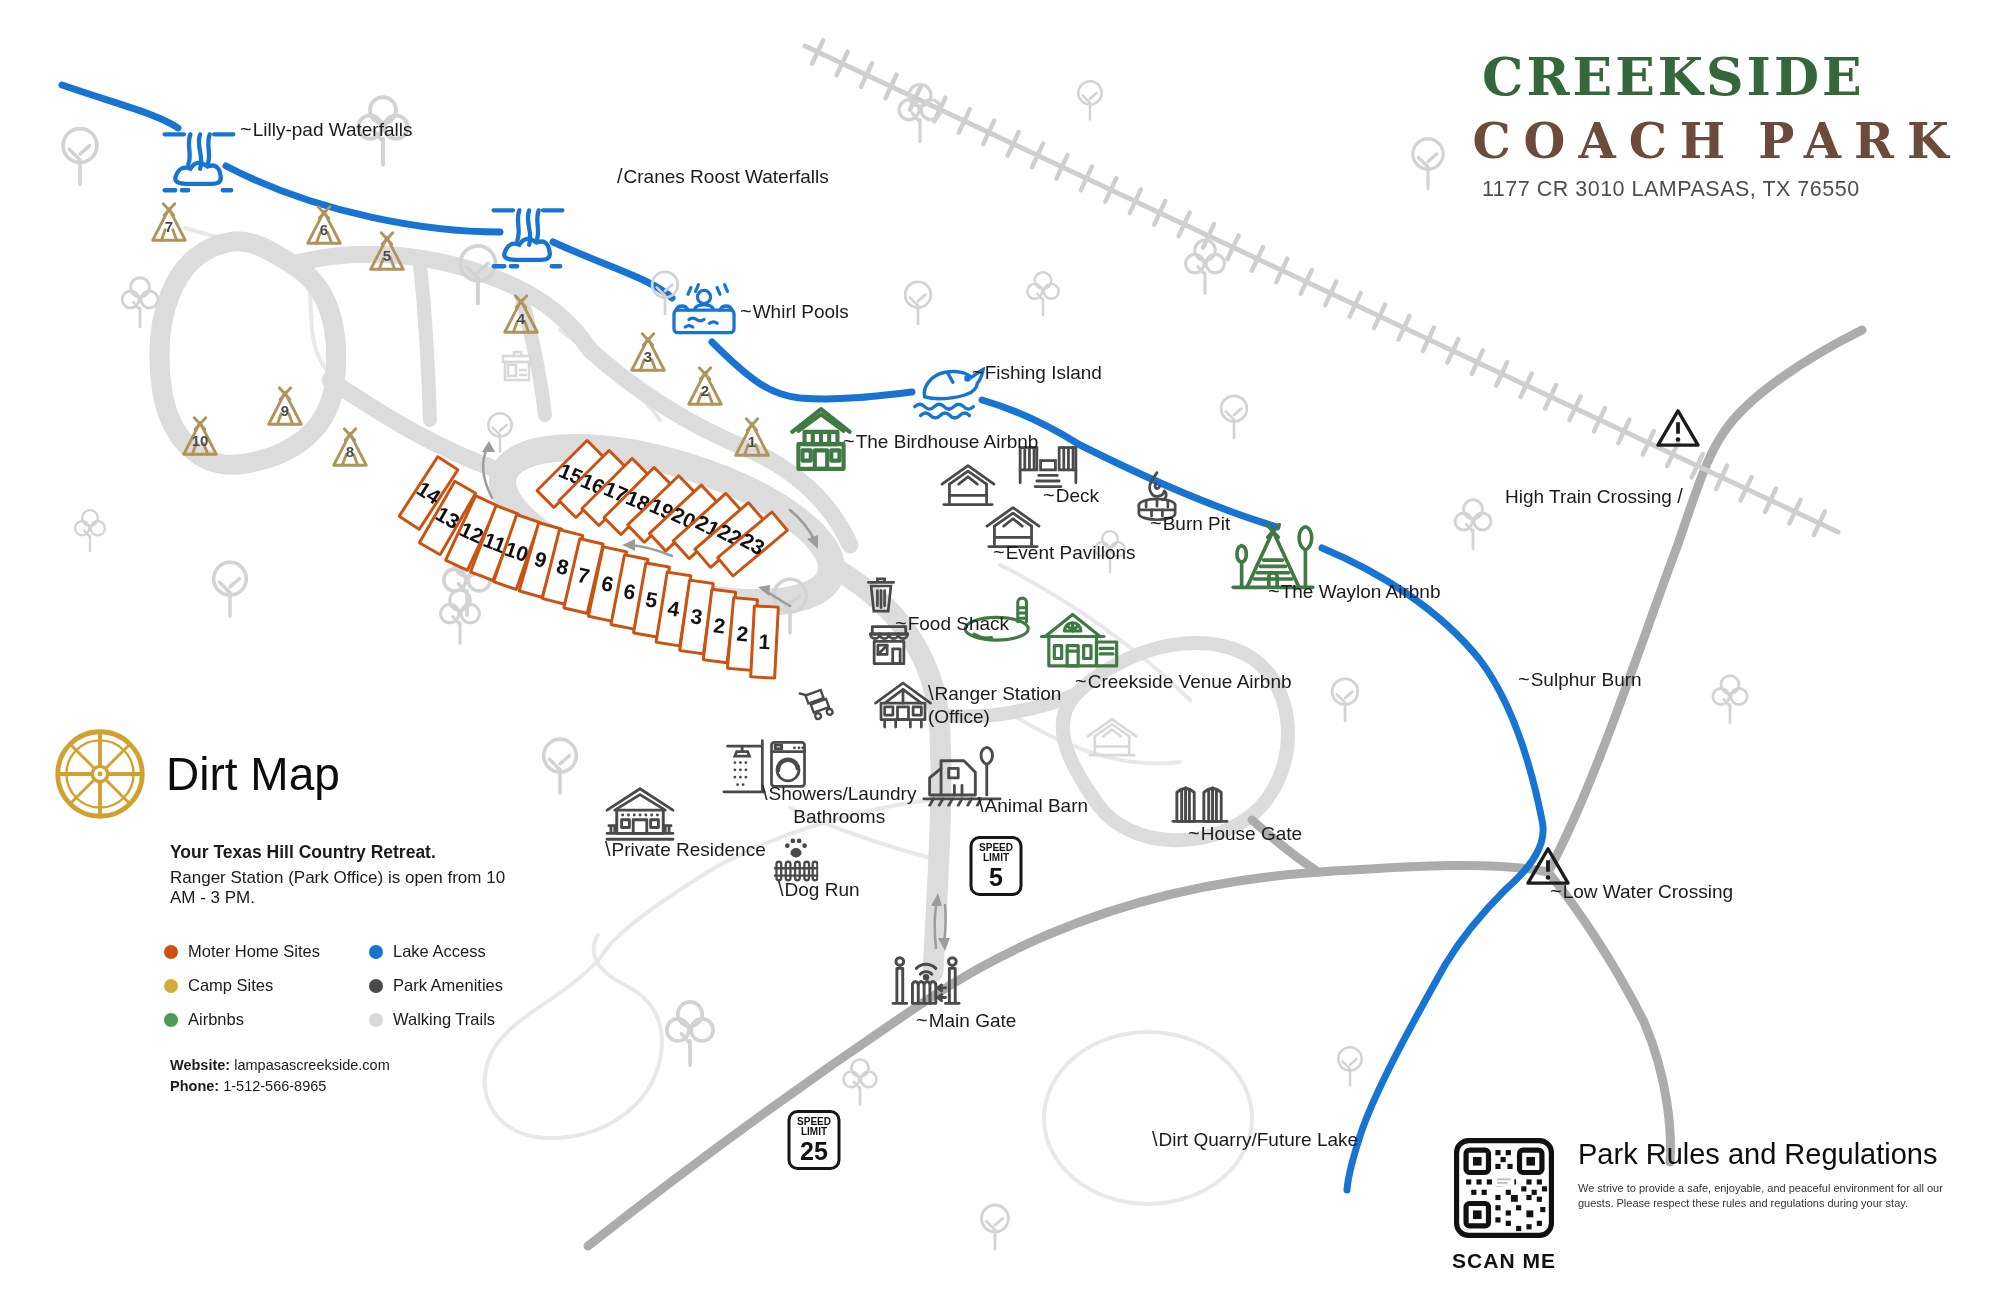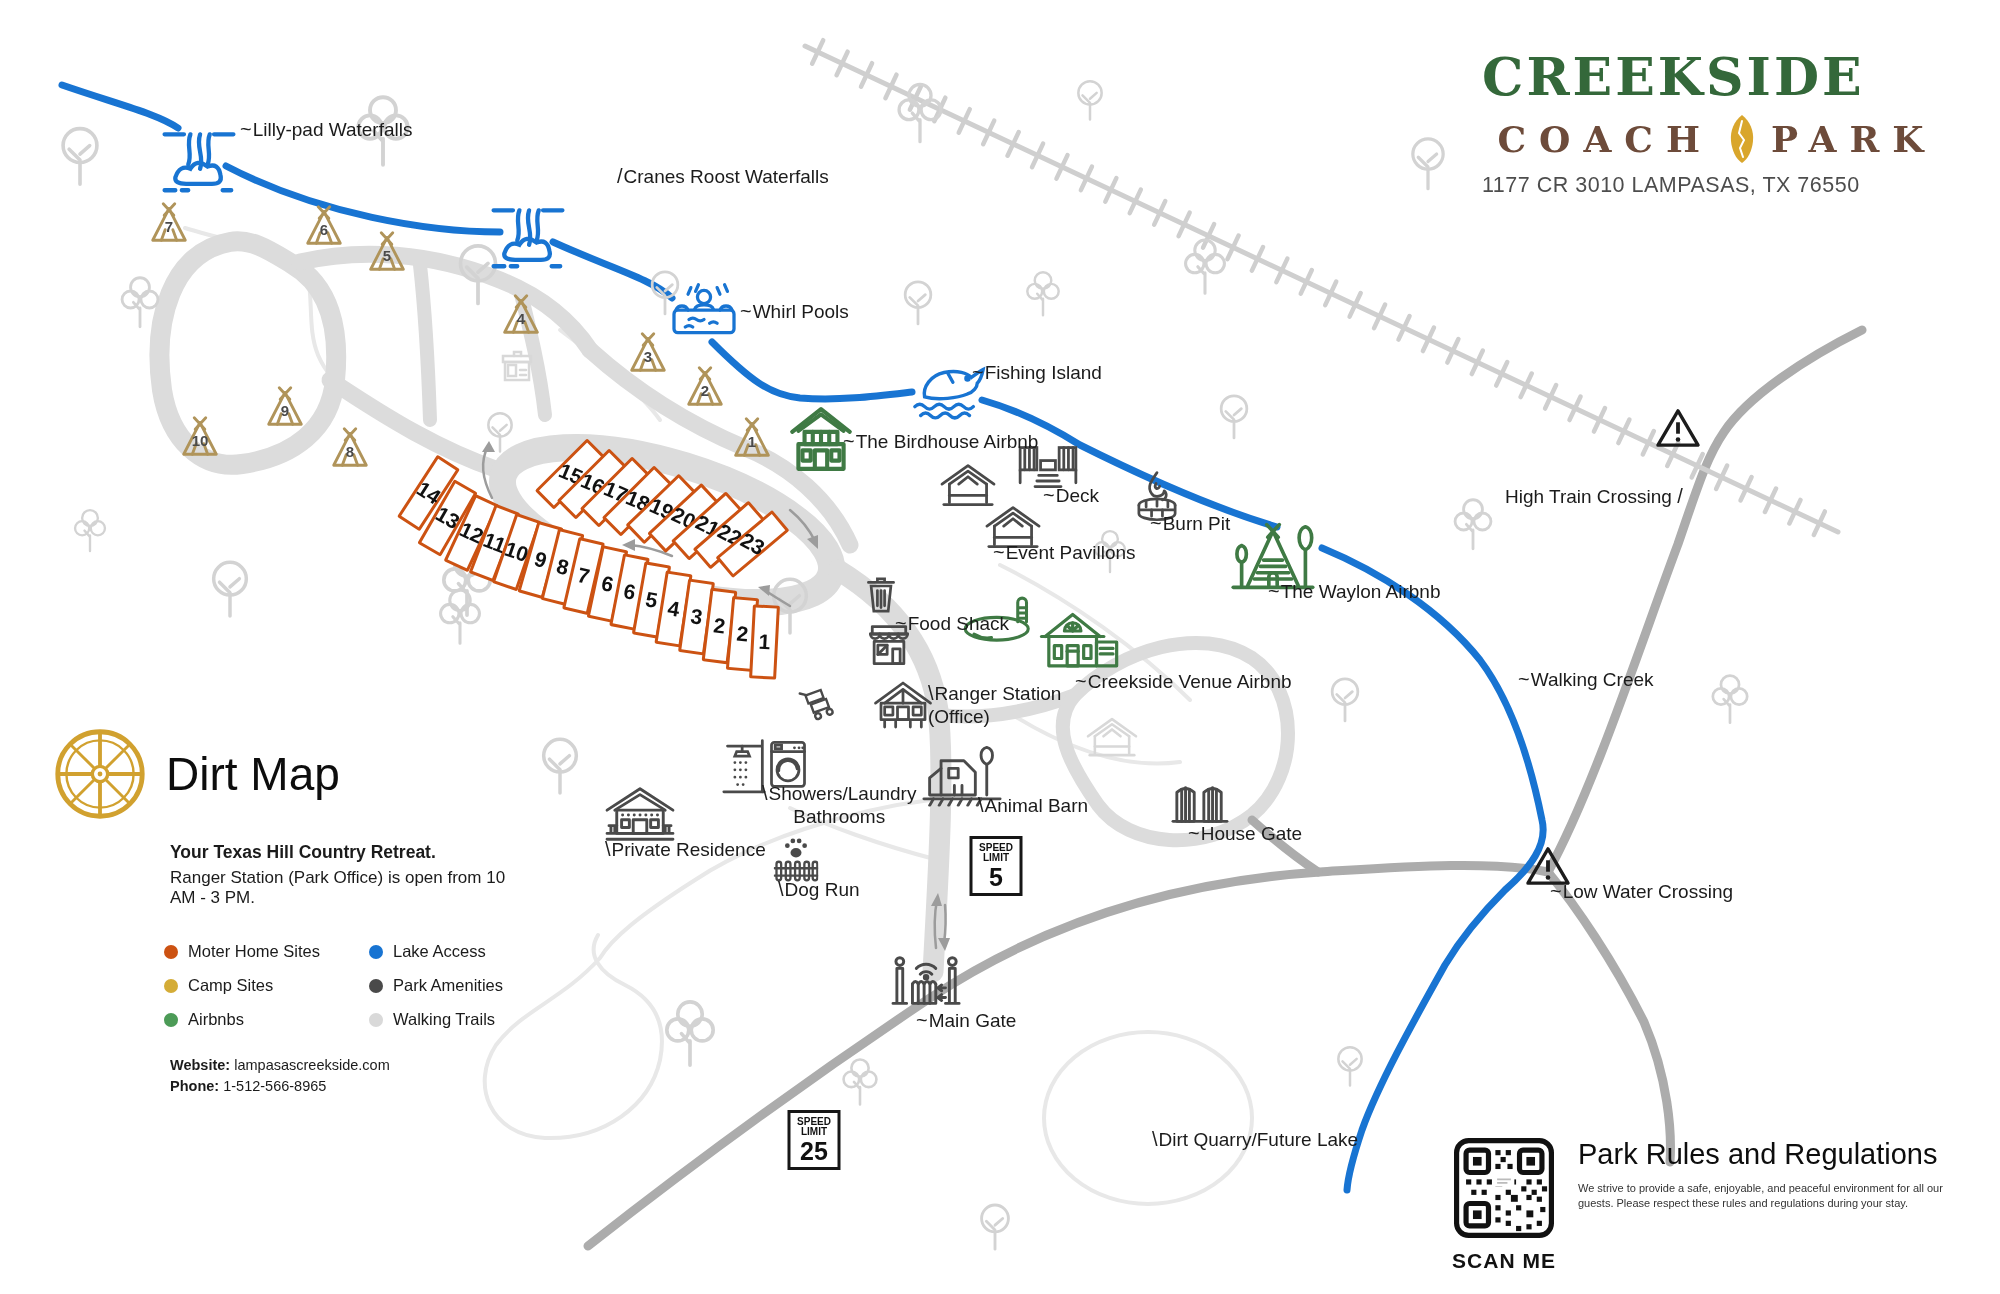--- a/index.html
+++ b/index.html
@@ -20,28 +20,28 @@
   .tipi svg{width:100%;height:100%;}
   .tipi .num{position:absolute;left:0;right:0;top:18px;text-align:center;font-weight:700;
              font-size:15px;color:#4a4a4a;}
   
   .map-icon{position:absolute;}
   .map-icon svg{display:block;width:100%;height:100%;}
   .tone-water{color:#1874D2;} .tone-green{color:#3F7A44;} .tone-dark{color:#4A4A4A;}
   .tone-light{color:#D8D8D8;} .tone-black{color:#1c1c1c;}
   
   .speed-sign{position:absolute;transform:translate(-50%,-50%);background:#fff;border:3px solid #161616;
-              border-radius:0;width:47px;padding:4px 0 3px;text-align:center;line-height:1;}
+              border-radius:10px;width:47px;padding:4px 0 3px;text-align:center;line-height:1;}
   .speed-sign .w{font-size:10px;font-weight:700;color:#111;}
   .speed-sign .v{font-size:25px;font-weight:700;color:#111;margin-top:2px;}
   
   .logo{position:absolute;right:48px;top:50px;width:470px;text-align:left;}
   .logo .big{font-family:"DejaVu Serif",serif;font-weight:700;font-size:52px;letter-spacing:3px;line-height:1.05;}
   .logo .row{display:flex;align-items:center;justify-content:center;gap:10px;margin-top:8px;}
-  .logo .coach{font-family:"DejaVu Serif",serif;font-weight:600;font-size:36px;letter-spacing:13px;}
+  .logo .coach{font-family:"DejaVu Serif",serif;font-weight:600;font-size:48px;letter-spacing:13px;}
   .logo .addr{margin-top:8px;font-size:21.5px;color:#4d4d4d;letter-spacing:0.5px;}
   
   .titleblock{position:absolute;left:52px;top:726px;width:470px;}
   .titlerow{display:flex;align-items:center;gap:18px;}
   .titlerow h1{margin:0;font-size:46px;font-weight:400;color:#0d0d0d;}
   .tagline{margin-top:20px;font-size:17.5px;font-weight:700;margin-left:118px;}
   .hours{margin-top:5px;font-size:17px;margin-left:118px;}
   .legend{margin-top:34px;margin-left:112px;display:grid;grid-template-columns:205px auto;
           grid-row-gap:15px;}
   .legend .item{display:flex;align-items:center;gap:10px;font-size:16.5px;}
@@ -709,21 +709,21 @@
       <div class="map-label" style="left: 240px; top: 118px;"><span class="leader">~</span><span>Lilly-pad Waterfalls</span></div>
       <div class="map-label" style="left: 617px; top: 165px;"><span class="leader">/</span><span>Cranes Roost Waterfalls</span></div>
       <div class="map-label" style="left: 740px; top: 300px;"><span class="leader">~</span><span>Whirl Pools</span></div>
       <div class="map-label" style="left: 972px; top: 361px;"><span class="leader">~</span><span>Fishing Island</span></div>
       <div class="map-label" style="left: 843px; top: 430px;"><span class="leader">~</span><span>The Birdhouse Airbnb</span></div>
       <div class="map-label" style="left: 1043px; top: 484px;"><span class="leader">~</span><span>Deck</span></div>
       <div class="map-label" style="left: 993px; top: 541px;"><span class="leader">~</span><span>Event Pavillons</span></div>
       <div class="map-label" style="left: 1150px; top: 512px;"><span class="leader">~</span><span>Burn Pit</span></div>
       <div class="map-label" style="left: 1268px; top: 580px;"><span class="leader">~</span><span>The Waylon Airbnb</span></div>
       <div class="map-label" style="left: 1505px; top: 485px;"><span>High Train Crossing </span><span class="leader">/</span></div>
-      <div class="map-label" style="left: 1518px; top: 668px;"><span class="leader">~</span><span>Walking Creek</span></div>
+      <div class="map-label" style="left: 1518px; top: 668px;"><span class="leader">~</span><span>Sulphur Burn</span></div>
       <div class="map-label" style="left: 895px; top: 612px;"><span class="leader">~</span><span>Food Shack</span></div>
       <div class="map-label" style="left: 928px; top: 682px;"><span class="leader">\</span><span>Ranger Station
 (Office)</span></div>
       <div class="map-label" style="left: 1075px; top: 670px;"><span class="leader">~</span><span>Creekside Venue Airbnb</span></div>
       <div class="map-label center" style="left: 762px; top: 782px;"><span class="leader">\</span><span>Showers/Laundry
 Bathrooms</span></div>
       <div class="map-label" style="left: 605px; top: 838px;"><span class="leader">\</span><span>Private Residence</span></div>
       <div class="map-label" style="left: 978px; top: 794px;"><span class="leader">\</span><span>Animal Barn</span></div>
       <div class="map-label" style="left: 1188px; top: 822px;"><span class="leader">~</span><span>House Gate</span></div>
       <div class="map-label" style="left: 778px; top: 878px;"><span class="leader">\</span><span>Dog Run</span></div>

